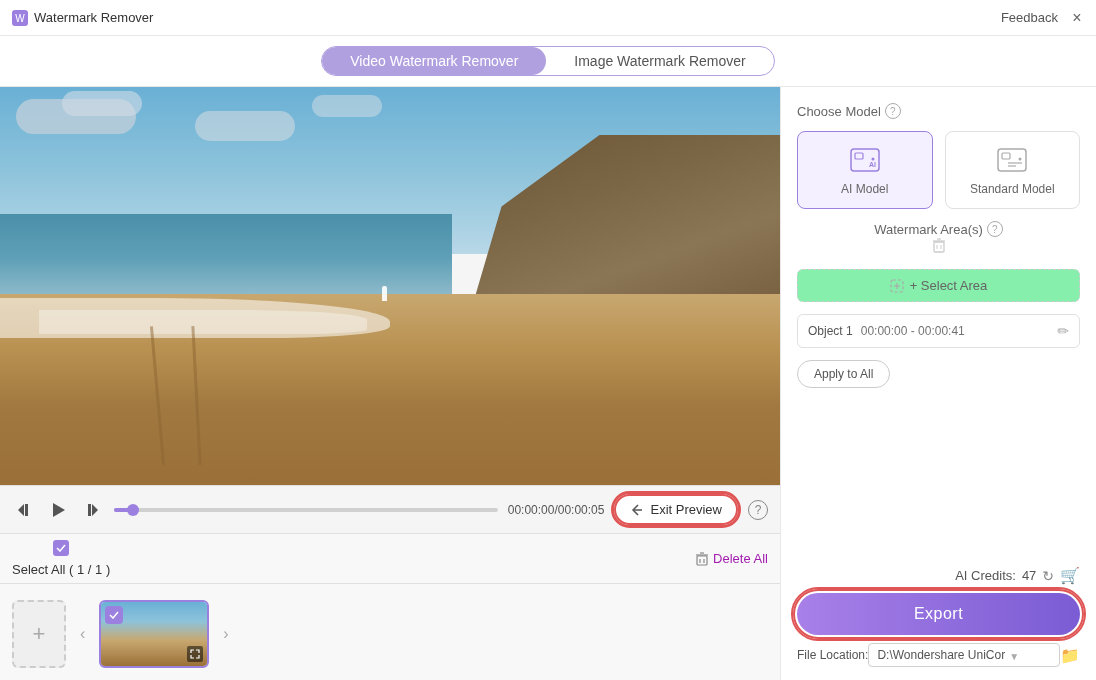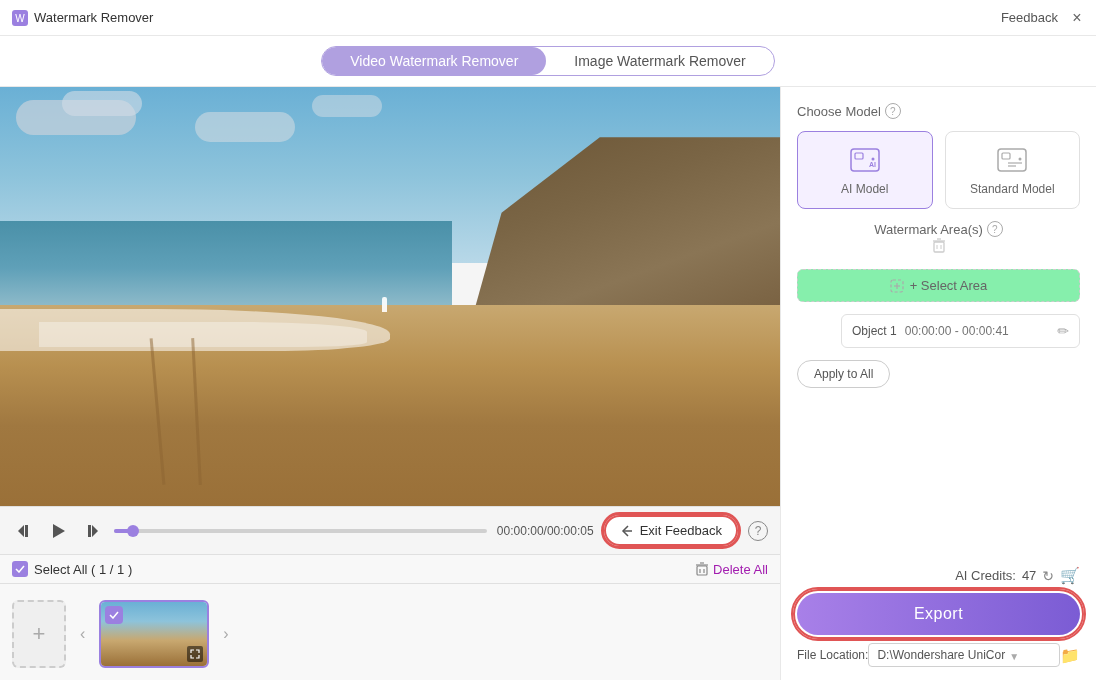--- a/index.html
+++ b/index.html
@@ -201,20 +201,21 @@
       gap: 10px;
       height: 100px;
     }
 
     .select-all-area {
       display: flex;
       align-items: center;
       gap: 6px;
       font-size: 13px;
       color: #333;
+      flex-direction: column;
     }
 
     .checkbox-purple {
       width: 16px;
       height: 16px;
       background: #9b80e0;
       border-radius: 3px;
       display: flex;
       align-items: center;
       justify-content: center;
@@ -404,21 +405,20 @@
 
     .object-row {
       display: flex;
       align-items: center;
       padding: 8px 10px;
       border: 1px solid #e0e0e0;
       border-radius: 6px;
       gap: 8px;
       font-size: 12px;
       color: #555;
-      margin-left: 44px;
     }
 
     .object-label {
       color: #555;
       font-size: 12px;
     }
 
     .time-range {
       flex: 1;
       color: #737373;
@@ -596,21 +596,21 @@
       </div>
 
       <span class="time-display">00:00:00/00:00:05</span>
 
       <div style="outline: 2px solid #e05555; border-radius: 20px; display:inline-flex;">
         <button class="exit-preview-btn">
           <svg width="14" height="14" viewBox="0 0 14 14">
             <path d="M8 2L3 7L8 12" stroke="#555" stroke-width="1.5" fill="none"></path>
             <line x1="3" y1="7" x2="12" y2="7" stroke="#555" stroke-width="1.5"></line>
           </svg>
-          <span>Exit Feedback</span>
+          <span>Exit Preview</span>
         </button>
       </div>
 
       <div class="help-icon">?</div>
     </div>
 
     <div class="filmstrip-header">
       <div class="select-all-area">
         <div class="checkbox-purple">
           <svg width="10" height="8" viewBox="0 0 10 8">

